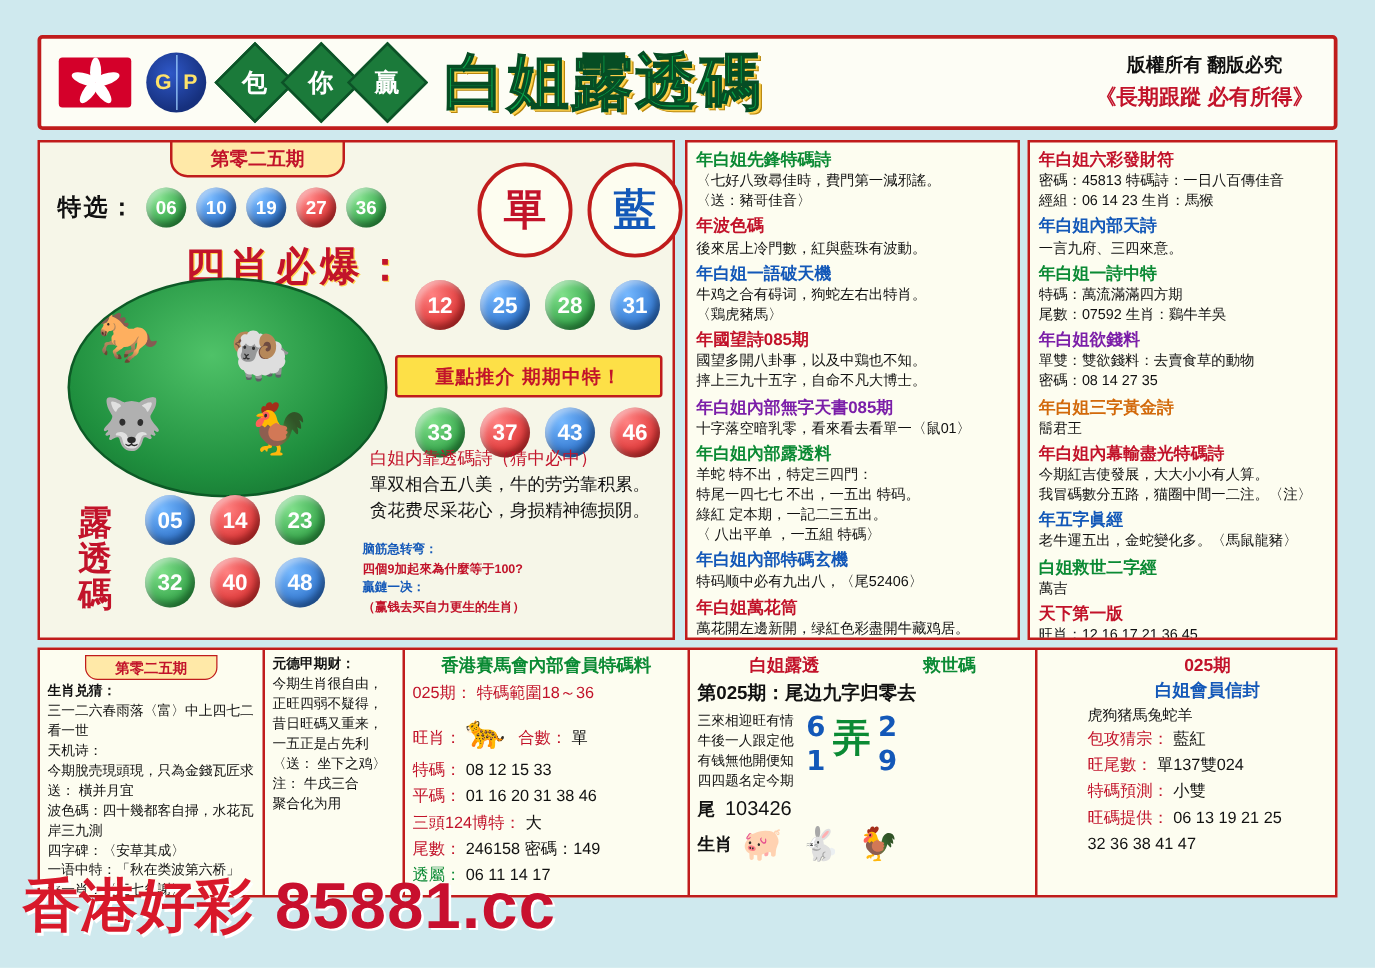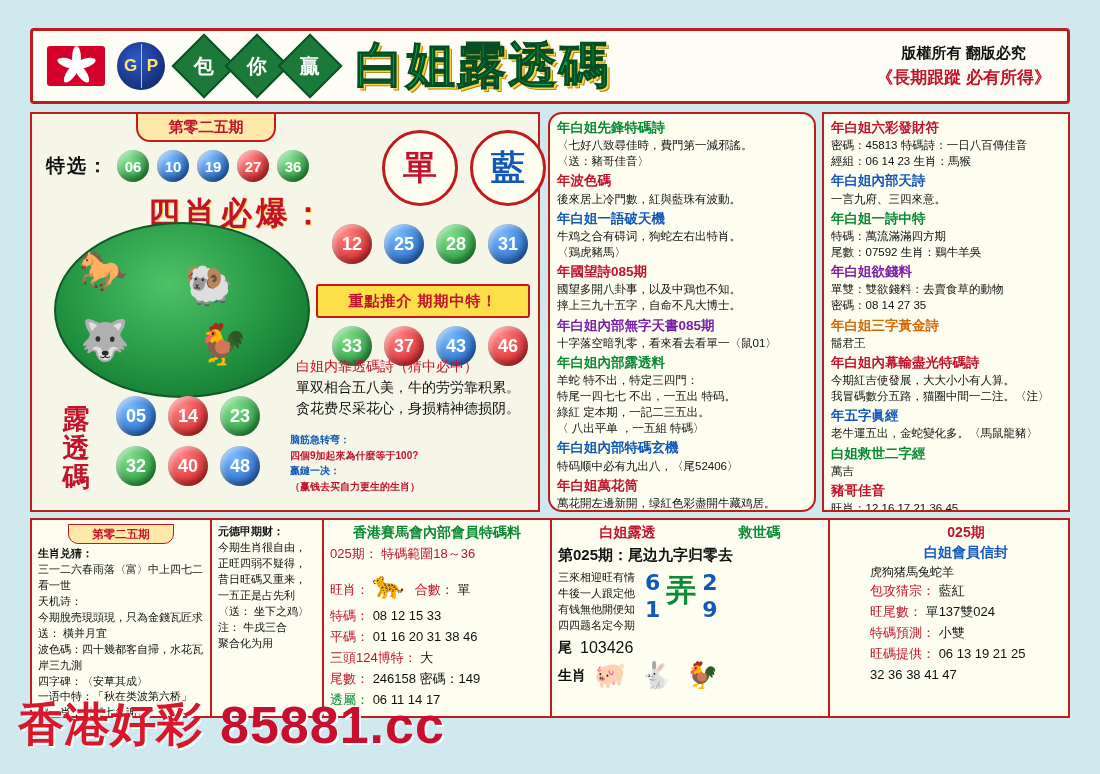--- a/index.html
+++ b/index.html
@@ -132,21 +132,21 @@
   }
   .poem-left .hl{color:#c2132a;}
   .brain{
     position:absolute;left:258px;top:318px;width:250px;
     font-size:10px;line-height:1.55;color:#111;
   }
   .brain .r{color:#c2132a;font-weight:bold;}
   .brain .b{color:#1358b8;font-weight:bold;}
 
   
-  .mid-panel{left:548px;top:112px;width:268px;height:400px;padding:5px 7px;overflow:hidden;border-radius:14px;}
+  .mid-panel{left:548px;top:112px;width:268px;height:400px;padding:5px 7px;overflow:hidden;}
   .right-panel{left:822px;top:112px;width:248px;height:400px;padding:5px 7px;overflow:hidden;}
   .blk{margin-bottom:3px;}
   .blk h4{margin:0;font-size:13.5px;font-weight:bold;line-height:1.35;}
   .blk p{margin:0;font-size:11.5px;line-height:1.4;color:#111;}
   .c-green{color:#0b8a34;}
   .c-blue{color:#1358b8;}
   .c-red{color:#c2132a;}
   .c-purple{color:#7b1ea8;}
   .c-orange{color:#d2690a;}
 
@@ -370,21 +370,21 @@
     </div>
     <div class="blk">
       <h4 class="c-blue">年五字眞經</h4>
       <p>老牛運五出，金蛇變化多。〈馬鼠龍豬〉</p>
     </div>
     <div class="blk">
       <h4 class="c-green">白姐救世二字經</h4>
       <p>萬吉</p>
     </div>
     <div class="blk">
-      <h4 class="c-red">豬哥佳音</h4>
+      <h4 class="c-red">天下第一版</h4>
       <p>旺肖：12 16 17 21 36 45</p>
 
     </div>
   </div>
 
   <div class="bottom">
 
     <div class="bcol c1">
       <div class="mini-badge">第零二五期</div>
       <p class="c-red" style="font-weight:bold">生肖兑猜：</p>

